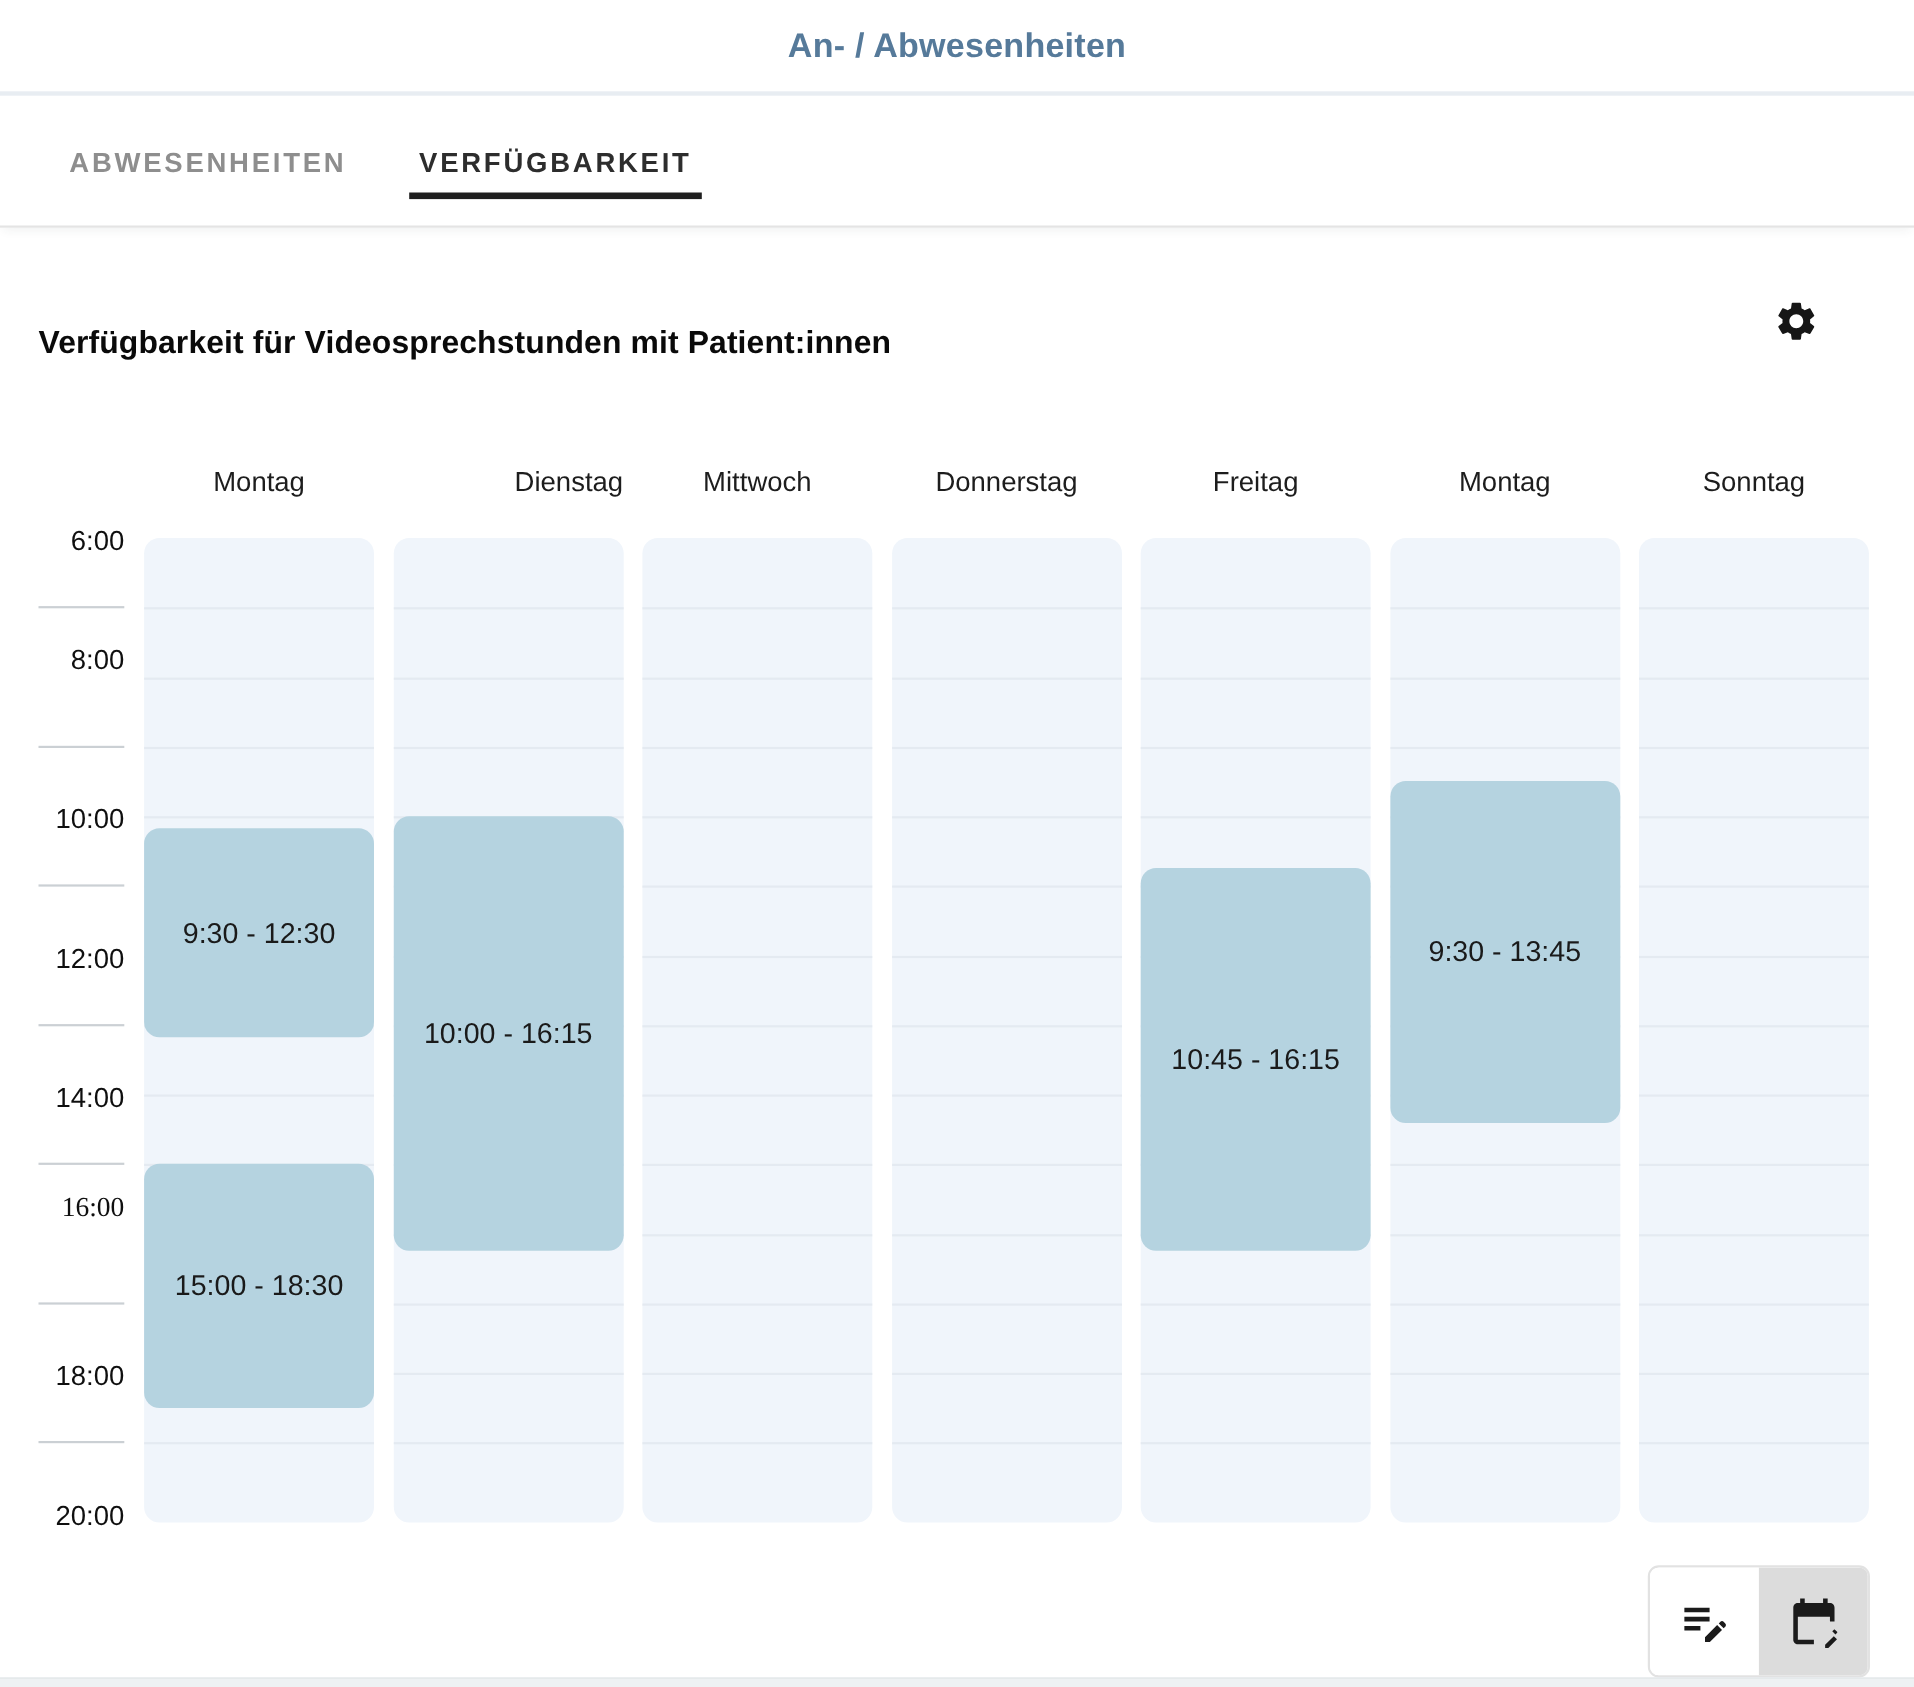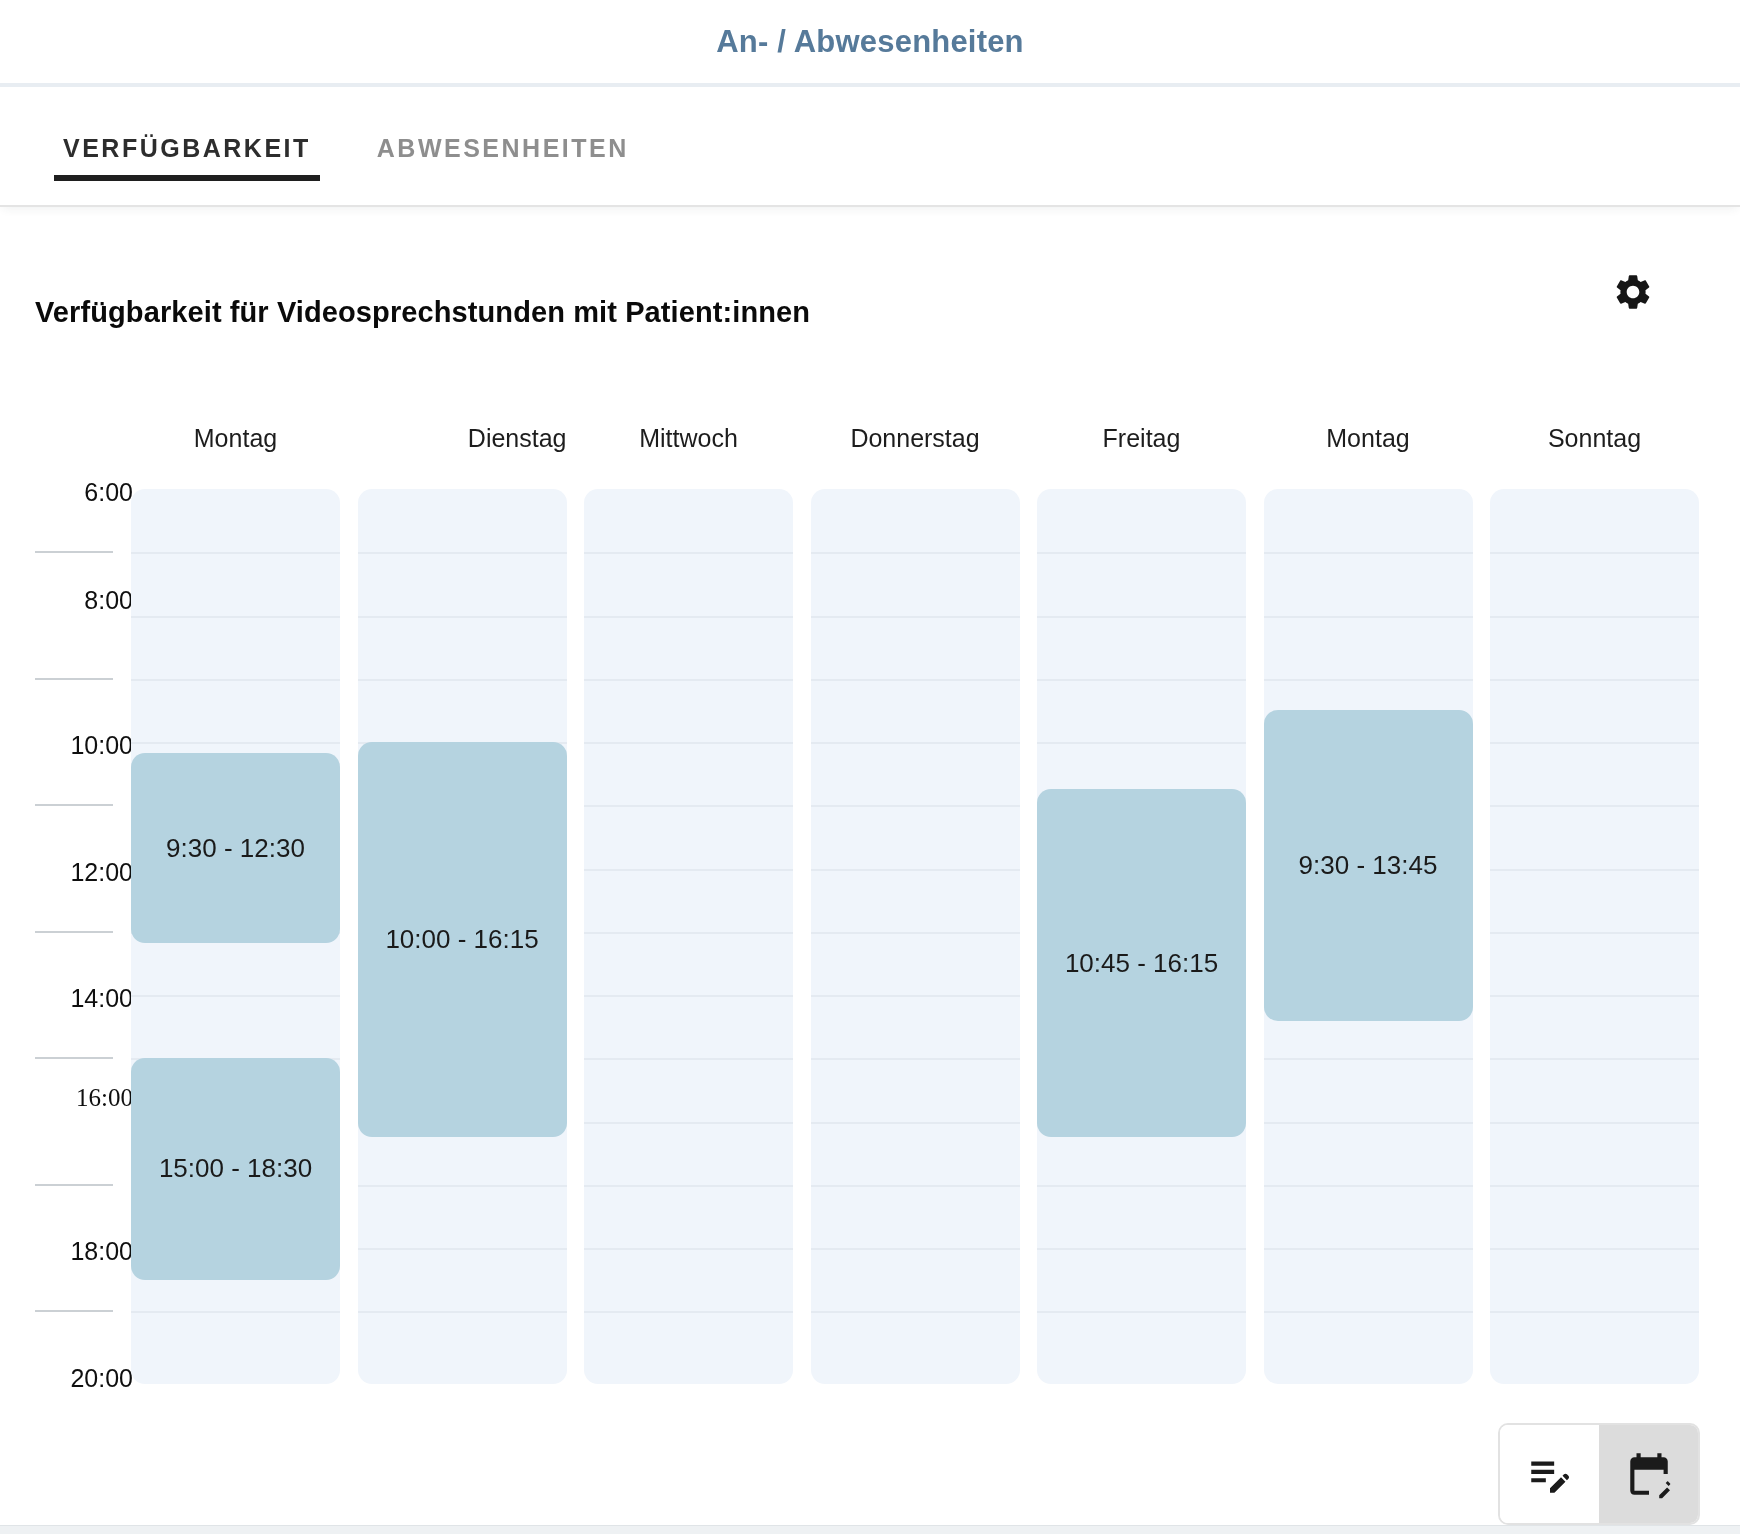--- a/index.html
+++ b/index.html
@@ -45,21 +45,21 @@
   .section-heading{
     position:absolute;left:35px;top:296px;margin:0;
     font-size:29px;font-weight:700;color:#0a0a0a;letter-spacing:.1px;
   }
   
   #calendar{position:absolute;left:0;top:0;width:1740px;height:1534px;}
   .day-label{
     position:absolute;text-align:center;font-size:25px;color:#1d1d1d;line-height:32px;
   }
   .time-label{
-    position:absolute;text-align:right;font-size:25px;color:#0f0f0f;line-height:26px;padding-left:20px;
+    position:absolute;text-align:right;font-size:25px;color:#0f0f0f;line-height:26px;
   }
   .hour-tick{position:absolute;height:2px;background:#cbd0d4;}
   .day-column{
     position:absolute;background:var(--column-bg,#f0f5fb);border-radius:14px;cursor:pointer;
   }
   .hour-gridline{position:absolute;left:0;right:0;height:2px;background:#e4eaf1;}
   .availability-block{
     position:absolute;background:var(--event-bg,#b5d3e0);border-radius:14px;
     display:flex;align-items:center;justify-content:center;cursor:pointer;
     font-size:26px;color:#1a1a1a;
@@ -82,26 +82,26 @@
   }
 </style>
 </head>
 <body>
 
 <div class="titlebar">
   <h1>An- / Abwesenheiten</h1>
 </div>
 
 <div class="tabbar">
+  <div class="tab">
+    <span>ABWESENHEITEN</span>
+  </div>
   <div class="tab active">
     <span>VERFÜGBARKEIT</span>
     <div class="underline"></div>
-  </div>
-  <div class="tab">
-    <span>ABWESENHEITEN</span>
   </div>
 </div>
 
 <button class="settings-btn">
   <span style="display:flex;">
     <svg viewBox="0 0 24 24" width="42" height="42">
       <path d="M19.14,12.94c0.04-0.3,0.06-0.61,0.06-0.94c0-0.32-0.02-0.64-0.07-0.94l2.03-1.58c0.18-0.14,0.23-0.41,0.12-0.61 l-1.92-3.32c-0.12-0.22-0.37-0.29-0.59-0.22l-2.39,0.96c-0.5-0.38-1.03-0.7-1.62-0.94L14.4,2.81c-0.04-0.24-0.24-0.41-0.48-0.41 h-3.84c-0.24,0-0.43,0.17-0.47,0.41L9.25,5.35C8.66,5.59,8.12,5.92,7.63,6.29L5.24,5.33c-0.22-0.08-0.47,0-0.59,0.22L2.74,8.87 C2.62,9.08,2.66,9.34,2.86,9.48l2.03,1.58C4.84,11.36,4.8,11.69,4.8,12s0.02,0.64,0.07,0.94l-2.03,1.58 c-0.18,0.14-0.23,0.41-0.12,0.61l1.92,3.32c0.12,0.22,0.37,0.29,0.59,0.22l2.39-0.96c0.5,0.38,1.03,0.7,1.62,0.94l0.36,2.54 c0.05,0.24,0.24,0.41,0.48,0.41h3.84c0.24,0,0.44-0.17,0.47-0.41l0.36-2.54c0.59-0.24,1.13-0.56,1.62-0.94l2.39,0.96 c0.22,0.08,0.47,0,0.59-0.22l1.92-3.32c0.12-0.22,0.07-0.47-0.12-0.61L19.14,12.94z M12,15.6c-1.98,0-3.6-1.62-3.6-3.6 s1.62-3.6,3.6-3.6s3.6,1.62,3.6,3.6S13.98,15.6,12,15.6z"></path>
     </svg>
   </span>
 </button>

